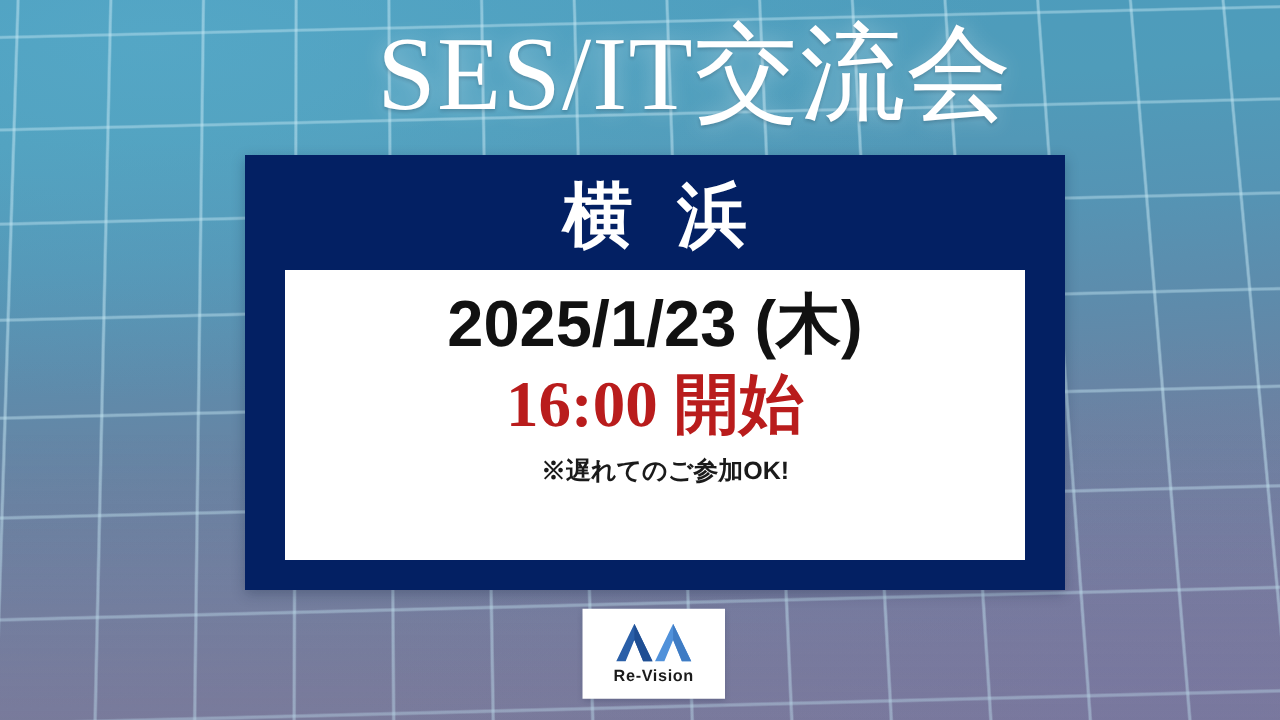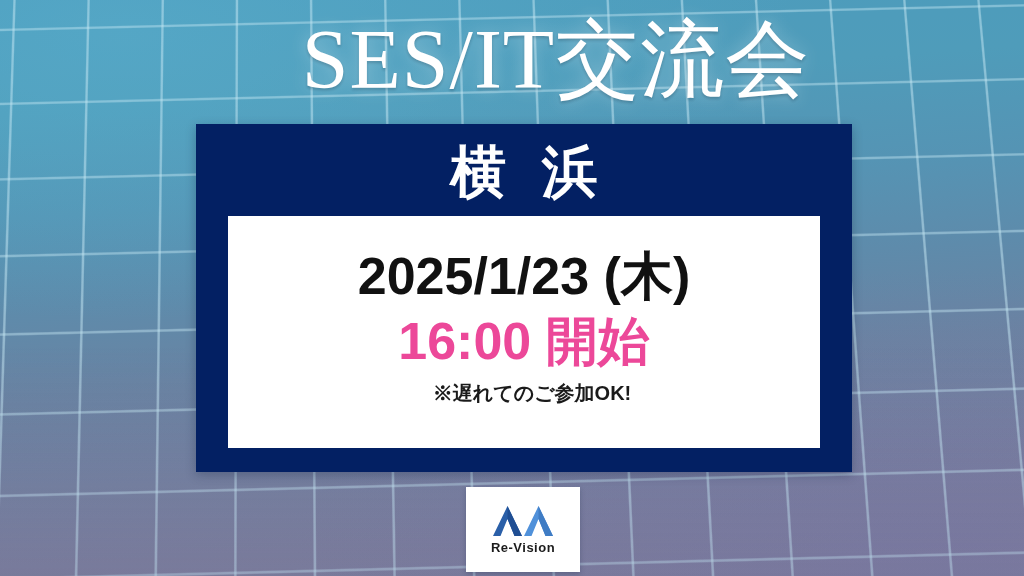--- a/index.html
+++ b/index.html
@@ -106,54 +106,55 @@
     left: 32px;
     top: 92px;
     width: 592px;
     height: 232px;
     background: #ffffff;
     display: flex;
     flex-direction: column;
     align-items: center;
     justify-content: flex-start;
     box-sizing: border-box;
-    padding-top: 28px;
+    padding-top: 12px;
   }
   .date-line {
     font-size: 52px;
     line-height: 64px;
     font-weight: bold;
     color: #111111;
     letter-spacing: 0px;
     white-space: nowrap;
   }
   .time-line {
     font-size: 52px;
     line-height: 66px;
     font-weight: bold;
-    color: #ec4899;
-    white-space: nowrap;
+    color: #b91c1c;
+    white-space: nowrap;
+    font-family: Liberation Serif, serif;
   }
   .note-line {
     margin-top: 6px;
     font-size: 20px;
     line-height: 26px;
     font-weight: bold;
     color: #1a1a1a;
     white-space: nowrap;
     margin-left: 16px;
   }
 
   
   .logo-panel {
     position: absolute;
     left: 466px;
     top: 487px;
     width: 114px;
-    height: 85px;
+    height: 72px;
     background: #ffffff;
     display: flex;
     flex-direction: column;
     align-items: center;
     justify-content: center;
     box-shadow: 0 2px 5px rgba(15,30,60,0.25);
   }
   .logo-mark {
     width: 62px;
     height: 32px;

